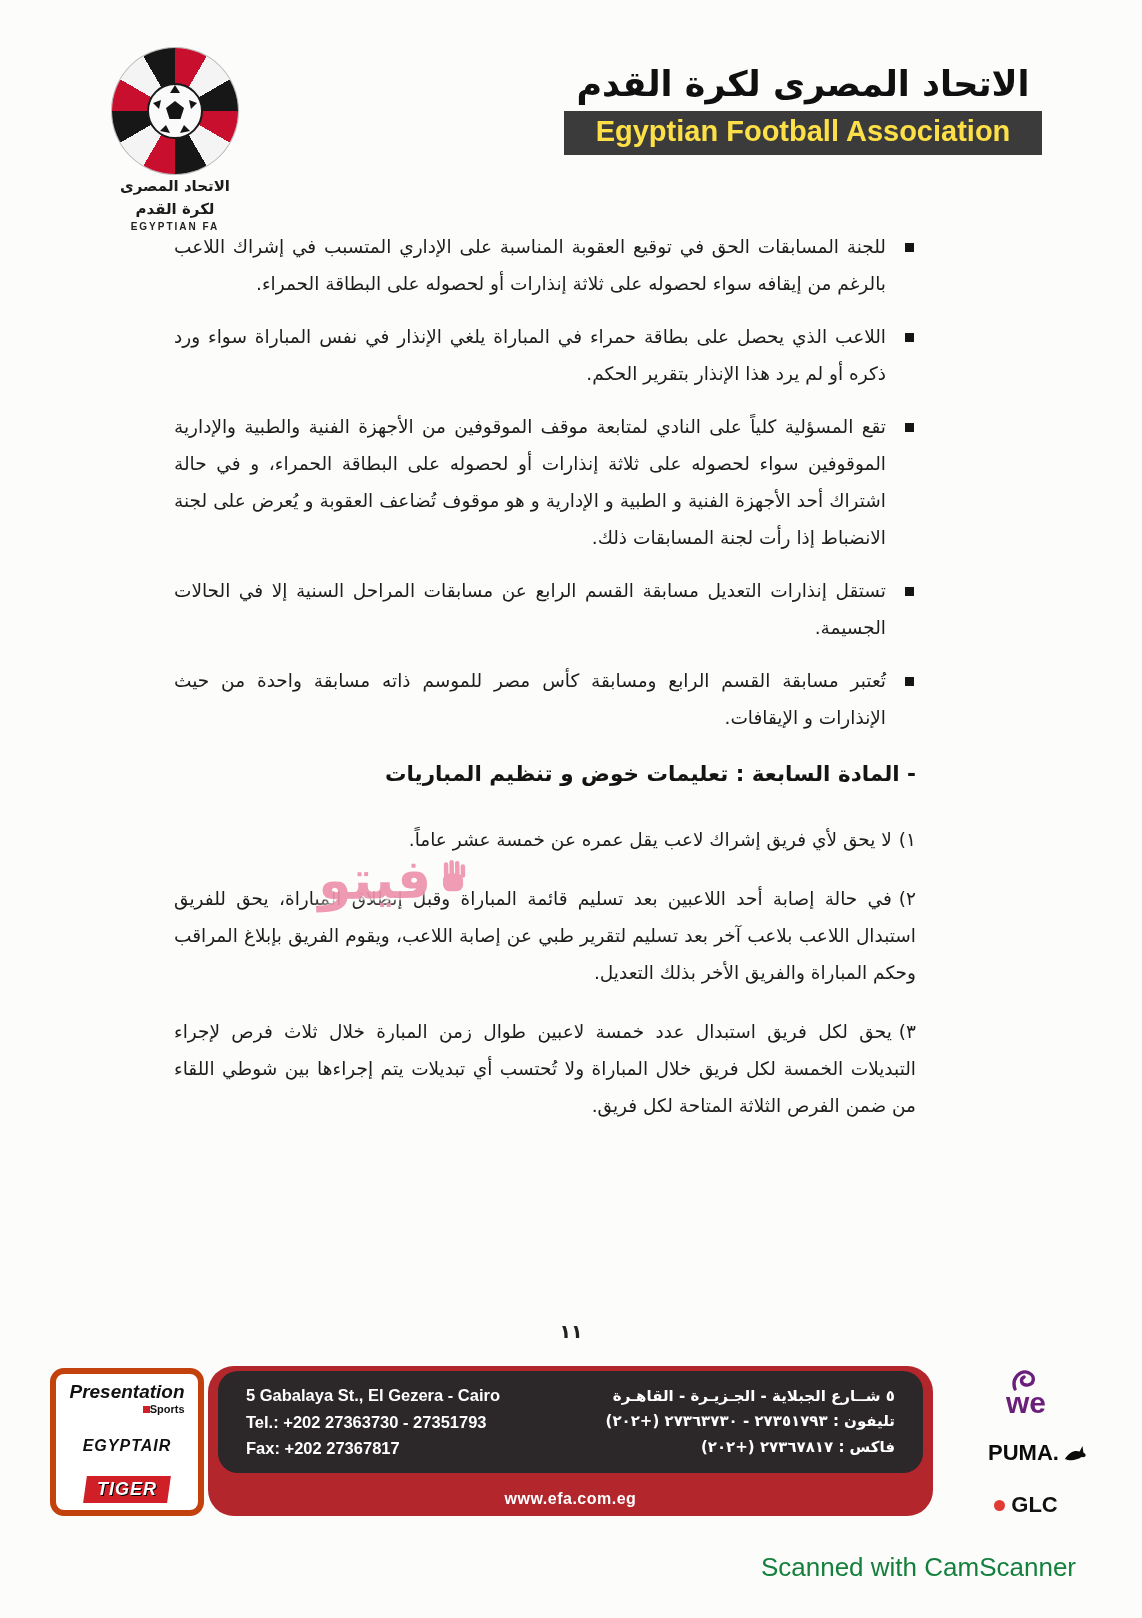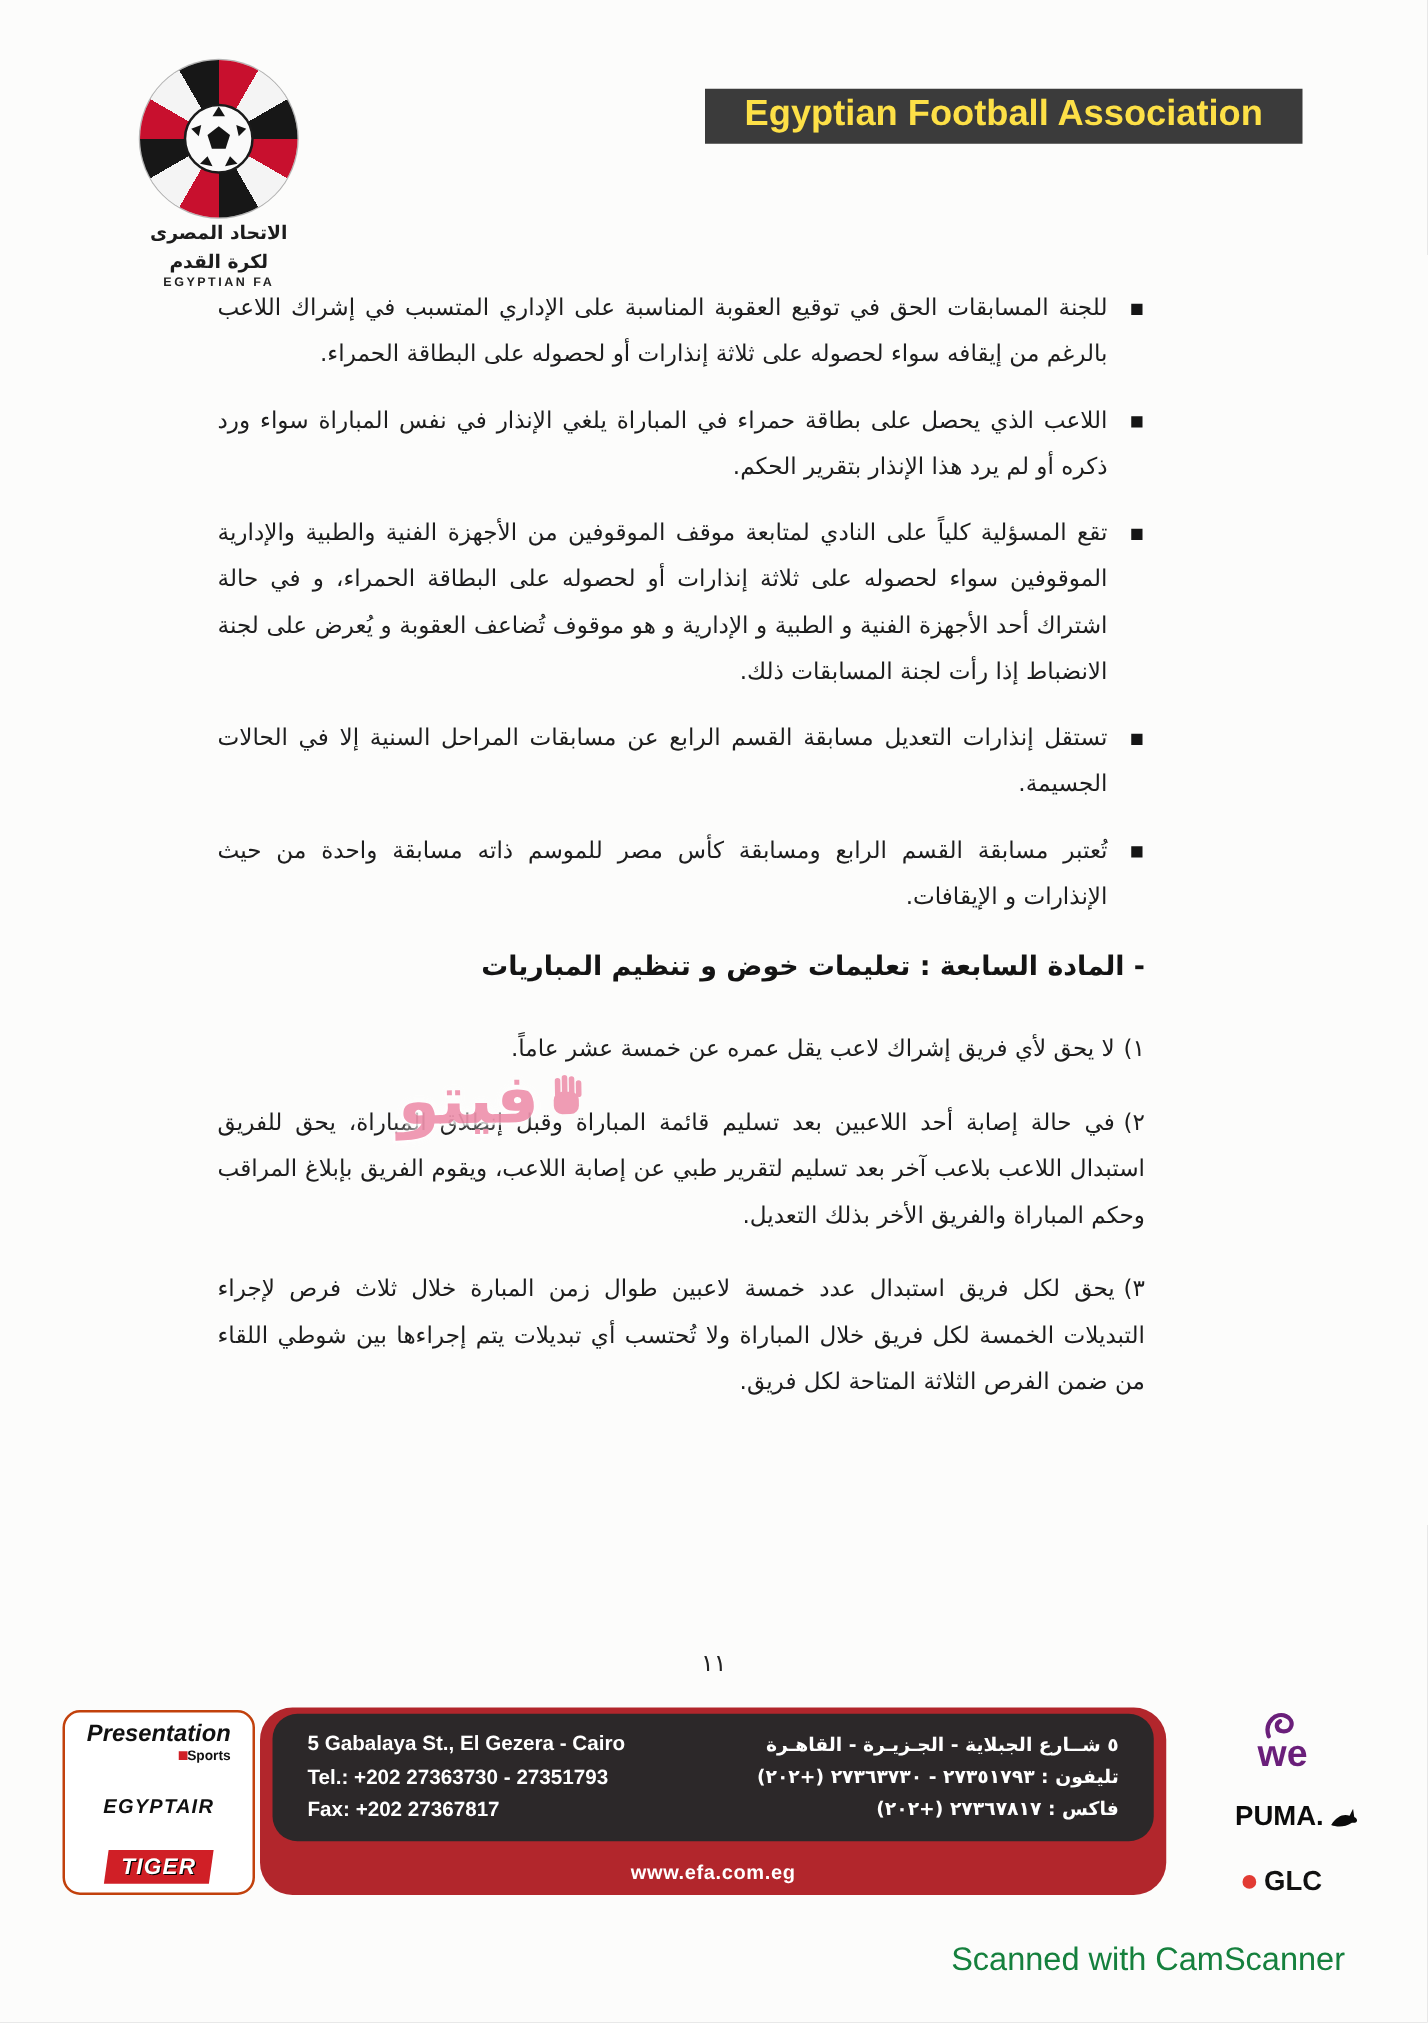--- a/index.html
+++ b/index.html
@@ -34,26 +34,26 @@
   .n-num{margin-left:7px;}
 
   
   .watermark{position:absolute;top:848px;left:318px;z-index:4;direction:rtl;display:flex;
              align-items:center;gap:5px;pointer-events:none;transform:rotate(-1deg);}
   .wm-text{font-size:54px;font-weight:bold;color:#ee92ad;opacity:.92;
            text-shadow:0 0 1px #fff,0 0 8px rgba(255,255,255,.95),-2px 2px 0 rgba(255,255,255,.6);}
   .wm-hand{opacity:.9;}
 
   .page-num{position:absolute;top:1320px;left:0;width:100%;text-align:center;
-            font-size:19px;font-weight:normal;color:#222;}
+            font-size:19px;font-weight:bold;color:#222;}
 
   
   .footer{position:absolute;left:0;top:1366px;width:1142px;height:156px;
           font-family:"Liberation Sans",sans-serif;}
-  .sp-left{position:absolute;left:50px;top:2px;width:154px;height:148px;border:2px solid #c2410c;
+  .sp-left{position:absolute;left:50px;top:2px;width:154px;height:148px;border:6px solid #c2410c;
            border-radius:14px;background:#fff;display:flex;flex-direction:column;align-items:center;
            justify-content:space-between;padding:7px 4px;box-sizing:border-box;}
   .pres-main{font-weight:bold;font-style:italic;font-size:19px;color:#111;display:block;}
   .pres-sub{display:block;text-align:right;font-size:11px;font-weight:bold;color:#111;}
   .redsq{display:inline-block;width:7px;height:7px;background:#d01f26;margin-left:3px;}
   .sp-egyptair{font-weight:bold;font-style:italic;font-size:16px;letter-spacing:1px;color:#101010;}
   .sp-tiger{background:#d01f26;transform:skewX(-8deg);padding:3px 12px;}
   .sp-tiger span{display:inline-block;transform:skewX(8deg);font-weight:bold;font-style:italic;
                  font-size:18px;color:#fff;text-shadow:1px 1px 0 #000;letter-spacing:1px;}
 
@@ -96,20 +96,21 @@
         <polygon points="14,49 20,43 24,51" fill="#141414"></polygon>
         <polygon points="44,49 38,43 34,51" fill="#141414"></polygon>
       </svg>
     </div>
     <div class="logo-ar">الاتحاد المصرى</div>
     <div class="logo-ar">لكرة القدم</div>
     <div class="logo-en">EGYPTIAN FA</div>
   </div>
 
   <div class="hdr">
+    <div class="hdr-ar">الاتحاد المصرى لكرة القدم</div>
     <div class="hdr-banner">Egyptian Football Association</div>
   </div>
 
   <div class="content">
     <ul class="bullets">
       <li class="bullet">للجنة المسابقات الحق في توقيع العقوبة المناسبة على الإداري المتسبب في إشراك اللاعب بالرغم من إيقافه سواء لحصوله على ثلاثة إنذارات أو لحصوله على البطاقة الحمراء.</li>
       <li class="bullet">اللاعب الذي يحصل على بطاقة حمراء في المباراة يلغي الإنذار في نفس المباراة سواء ورد ذكره أو لم يرد هذا الإنذار بتقرير الحكم.</li>
       <li class="bullet">تقع المسؤلية كلياً على النادي لمتابعة موقف الموقوفين من الأجهزة الفنية والطبية والإدارية الموقوفين سواء لحصوله على ثلاثة إنذارات أو لحصوله على البطاقة الحمراء، و في حالة اشتراك أحد الأجهزة الفنية و الطبية و الإدارية و هو موقوف تُضاعف العقوبة و يُعرض على لجنة الانضباط إذا رأت لجنة المسابقات ذلك.</li>
       <li class="bullet">تستقل إنذارات التعديل مسابقة القسم الرابع عن مسابقات المراحل السنية إلا في الحالات الجسيمة.</li>
       <li class="bullet">تُعتبر مسابقة القسم الرابع ومسابقة كأس مصر للموسم ذاته مسابقة واحدة من حيث الإنذارات و الإيقافات.</li>

